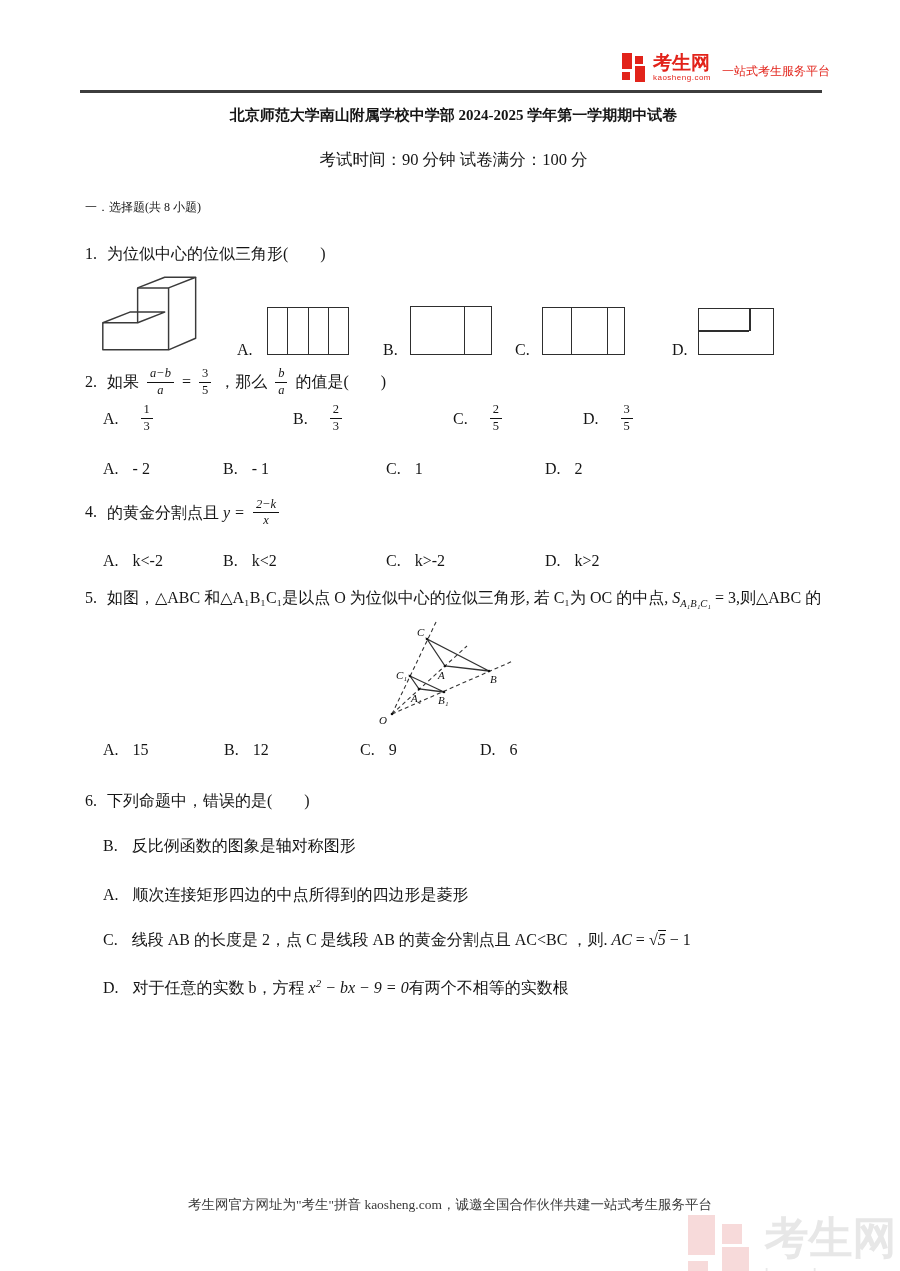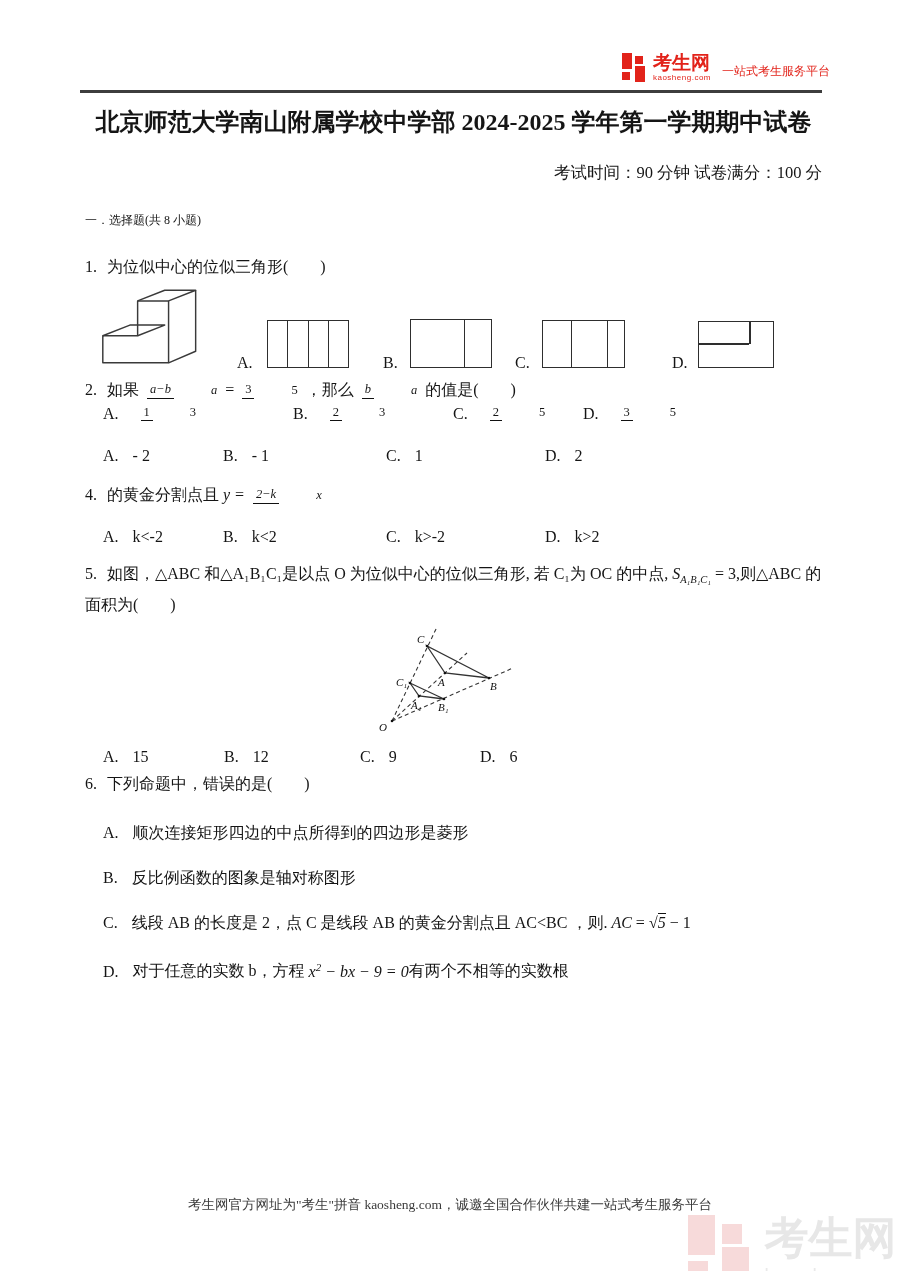--- a/index.html
+++ b/index.html
@@ -14,34 +14,34 @@
   .bicon .b1{left:0;top:0;width:10px;height:16px;}
   .bicon .b2{left:13px;top:3px;width:8px;height:8px;}
   .bicon .b3{left:13px;top:13px;width:10px;height:16px;}
   .bicon .b4{left:0;top:19px;width:8px;height:8px;}
   .btext{line-height:1;}
   .bname{font-size:19px;font-weight:bold;color:#e2231a;font-family:"Liberation Sans",sans-serif;}
   .bdomain{font-size:8px;color:#e2231a;letter-spacing:.5px;font-family:"Liberation Sans",sans-serif;margin-top:2px;}
   .btag{font-size:12px;color:#e2231a;margin-left:4px;margin-top:8px;}
   .rule{position:absolute;top:90px;left:80px;width:742px;height:3px;background:#3d3d3d;}
 
-  h1.title{margin:0;padding-top:106px;text-align:center;font-size:24px;font-weight:bold;}
+  h1.title{margin:0;padding-top:106px;text-align:center;font-size:15px;font-weight:bold;}
   h2.subtitle{margin:24px 0 0 0;text-align:center;font-size:23px;font-weight:bold;}
-  .exam-info{margin-top:24px;text-align:right;font-size:16.5px;}
+  .exam-info{margin-top:24px;text-align:center;font-size:16.5px;}
   .section-heading{margin-top:28px;font-size:12px;}
 
   .qline{margin-top:28px;font-size:16px;}
   .qnum{margin-right:10px;}
   .mi{font-style:italic;}
   sup{font-size:11px;}
   .ssub{font-size:10.5px;font-style:italic;}
 
   
-  .fr{display:inline-flex;flex-direction:row;align-items:center;vertical-align:middle;
-      font-size:12.5px;line-height:1.25;margin:0 4px;transform:translateY(-1px);gap:37px;}
+  .fr{display:inline-flex;flex-direction:column;align-items:center;vertical-align:middle;
+      font-size:12.5px;line-height:1.25;margin:0 4px;transform:translateY(-1px);}
   .fr .n{border-bottom:1.3px solid #111;padding:0 3px;}
   .fr.it{font-style:italic;}
   .rv{border-top:1.3px solid #111;font-style:italic;}
 
   
   .figrow{position:relative;height:92px;margin-top:6px;}
   .figrow .flabel{position:absolute;bottom:4px;font-size:16px;}
   .tbox{position:absolute;bottom:8px;border:1.5px solid #2e2e2e;display:flex;background:#fff;}
   .tbox .cell{border-right:1.5px solid #2e2e2e;}
   .tbox .cell:last-child{border-right:none;}
@@ -228,21 +228,20 @@
       <span class="opt">
           <span class="olabel">D.</span>
           <span>k&gt;2</span>
         </span>
     </div>
 
     <div class="qline" style="margin-top:18px;">
       <span class="qnum">5.</span><span>如图，△ABC 和△A₁B₁C₁是以点 O 为位似中心的位似三角形, 若 C₁为 OC 的中点,</span>
       <span><span class="mi">S</span><sub class="ssub">A₁B₁C₁</sub> <span>= 3,</span></span><span>则△ABC 的</span>
     </div>
-    <div class="qline" style="margin-top:10px;padding-left:0;">面积为(　　)</div>
     <div class="q5figwrap">
       <svg class="q5svg" width="146" height="116" viewBox="374 696 146 116">
         <g stroke="#333" stroke-width="1.1" fill="none">
           <line x1="392" y1="797" x2="437" y2="703" stroke-dasharray="4 3"></line>
           <line x1="392" y1="797" x2="467" y2="729" stroke-dasharray="4 3"></line>
           <line x1="392" y1="797" x2="513" y2="744" stroke-dasharray="4 3"></line>
           <path d="M427,722 L445,749 L489,754 Z" stroke-width="1.3"></path>
           <path d="M410,759 L419,772 L444,775 Z" stroke-width="1.3"></path>
         </g>
         <g fill="#111">
@@ -277,28 +276,28 @@
       <span class="opt e3">
           <span class="olabel">C.</span>
           <span>9</span>
         </span>
       <span class="opt">
           <span class="olabel">D.</span>
           <span>6</span>
         </span>
     </div>
 
-    <div class="qline" style="margin-top:8px;">
+    <div class="qline" style="margin-top:32px;">
       <span class="qnum">6.</span><span>下列命题中，错误的是(　　)</span>
+    </div>
+    <div class="q6opt">
+      <span class="olabel">B.</span><span>反比例函数的图象是轴对称图形</span>
     </div>
     <div class="q6opt" style="margin-top:28px;">
       <span class="olabel">A.</span><span>顺次连接矩形四边的中点所得到的四边形是菱形</span>
-    </div>
-    <div class="q6opt">
-      <span class="olabel">B.</span><span>反比例函数的图象是轴对称图形</span>
     </div>
     <div class="q6opt">
       <span class="olabel">C.</span><span>线段 AB 的长度是 2，点 C 是线段 AB 的黄金分割点且 AC&lt;BC ，则.</span>
       <span> <span class="mi">AC</span> <span>=</span> <span>√</span><span class="rv">5</span> <span>− 1</span></span>
     </div>
     <div class="q6opt" style="margin-top:26px;">
       <span class="olabel">D.</span><span>对于任意的实数 b，方程</span>
       <span class="mi"> <span>x</span><sup>2</sup> <span>− bx − 9 = 0</span></span><span>有两个不相等的实数根</span>
     </div>
   </div>

